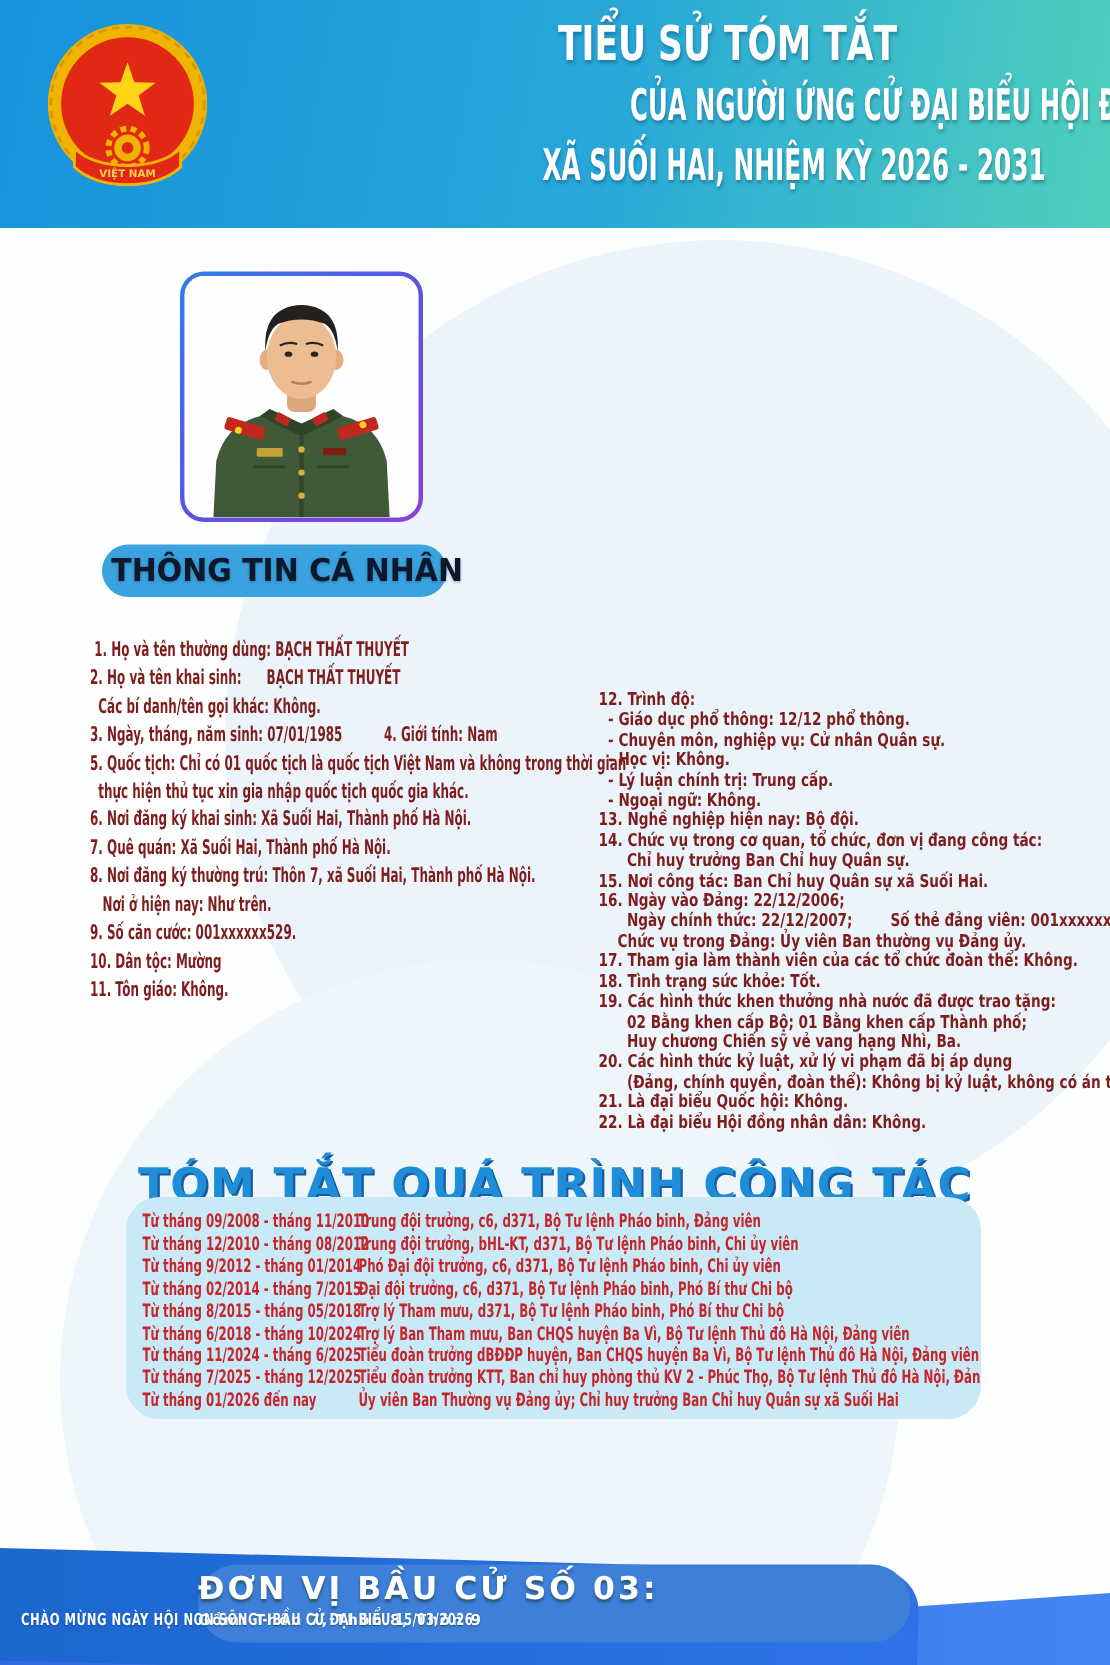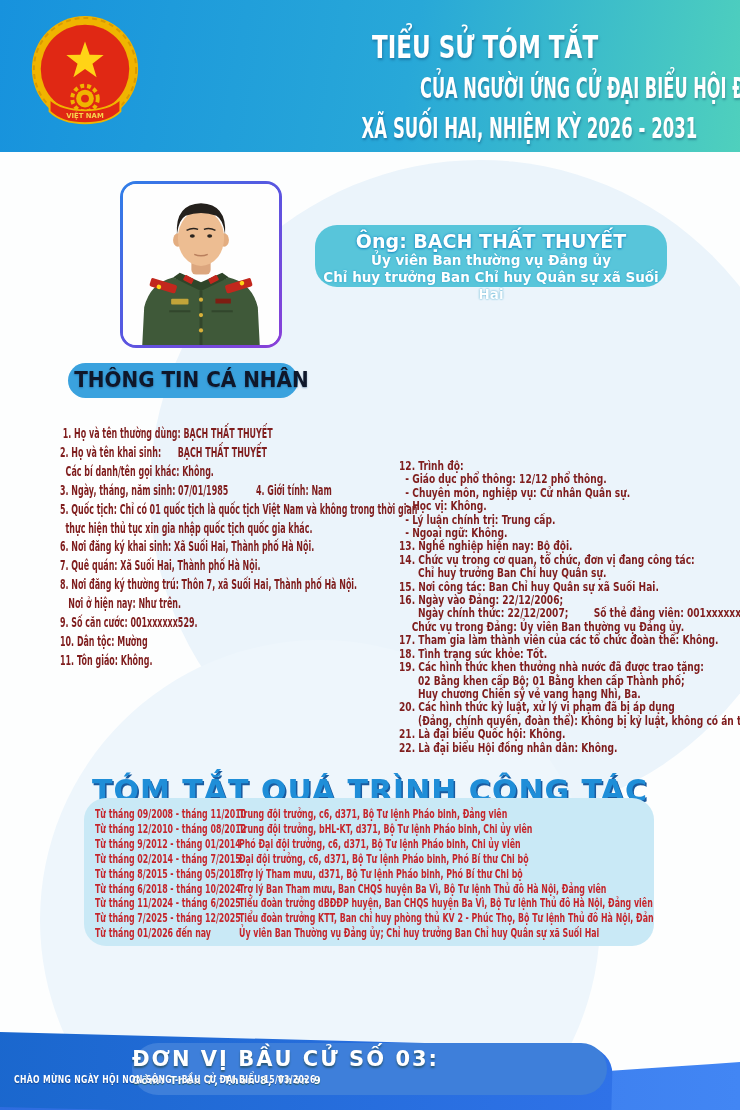--- a/index.html
+++ b/index.html
@@ -10,21 +10,21 @@
   }
   
   .wm{position:absolute;border-radius:50%;background:#ebf4fb;z-index:0;}
   .wm2{position:absolute;border-radius:50%;background:#eef6fc;z-index:0;}
   
   .header{
     position:absolute;left:0;top:0;width:740px;height:152px;z-index:3;
     background:linear-gradient(100deg,#1792dd 0%,#28a8d8 55%,#4fd0bd 100%);
   }
   .emblem{position:absolute;left:26px;top:12px;z-index:4;}
-  .title-block{position:absolute;left:235px;top:26px;width:500px;text-align:center;z-index:4;}
+  .title-block{position:absolute;left:235px;top:8px;width:500px;text-align:center;z-index:4;}
   .title-line{display:block;color:#ffffff;font-weight:bold;line-height:42px;
     text-shadow:1px 2px 3px rgba(10,40,80,.35);}
   .title-line>span{display:inline-block;white-space:nowrap;transform-origin:center;}
   .tl1{font-size:32px;} .tl1>span{transform:scaleX(.72);}
   .tl2{font-size:29px;line-height:40px;} .tl2>span{transform:scaleX(.56);}
   .tl3{font-size:29px;line-height:40px;} .tl3>span{transform:scaleX(.57);}
   
   .photo-frame{
     position:absolute;left:120px;top:181px;width:162px;height:167px;z-index:3;
     padding:3px;border-radius:16px;
@@ -156,25 +156,20 @@
         <circle cx="81" cy="152" r="2.2" fill="#d8b13a"></circle>
 
         <path d="M48,132 h22" stroke="#32462c" stroke-width="2"></path>
         <path d="M92,132 h22" stroke="#32462c" stroke-width="2"></path>
         <rect x="96" y="119" width="16" height="5" fill="#7e1d12"></rect>
         <rect x="50" y="119" width="18" height="6" rx="1" fill="#d8b13a" opacity=".85"></rect>
       </svg>
     </div>
   </div>
 
-  <div class="name-badge">
-    <div class="badge-name">Ông: BẠCH THẤT THUYẾT</div>
-    <div class="badge-role">Ủy viên Ban thường vụ Đảng ủy</div>
-    <div class="badge-role">Chỉ huy trưởng Ban Chỉ huy Quân sự xã Suối Hai</div>
-  </div>
 
   <div class="pill pill-left">
     <span>THÔNG TIN CÁ NHÂN</span>
   </div>
 
   <div class="info-col info-col-left">
     <div class="cond-left" id="personal-lines">
         <div class="info-line"> 1. Họ và tên thường dùng: BẠCH THẤT THUYẾT</div>
         <div class="info-line">2. Họ và tên khai sinh:      BẠCH THẤT THUYẾT</div>
         <div class="info-line">  Các bí danh/tên gọi khác: Không.</div>

